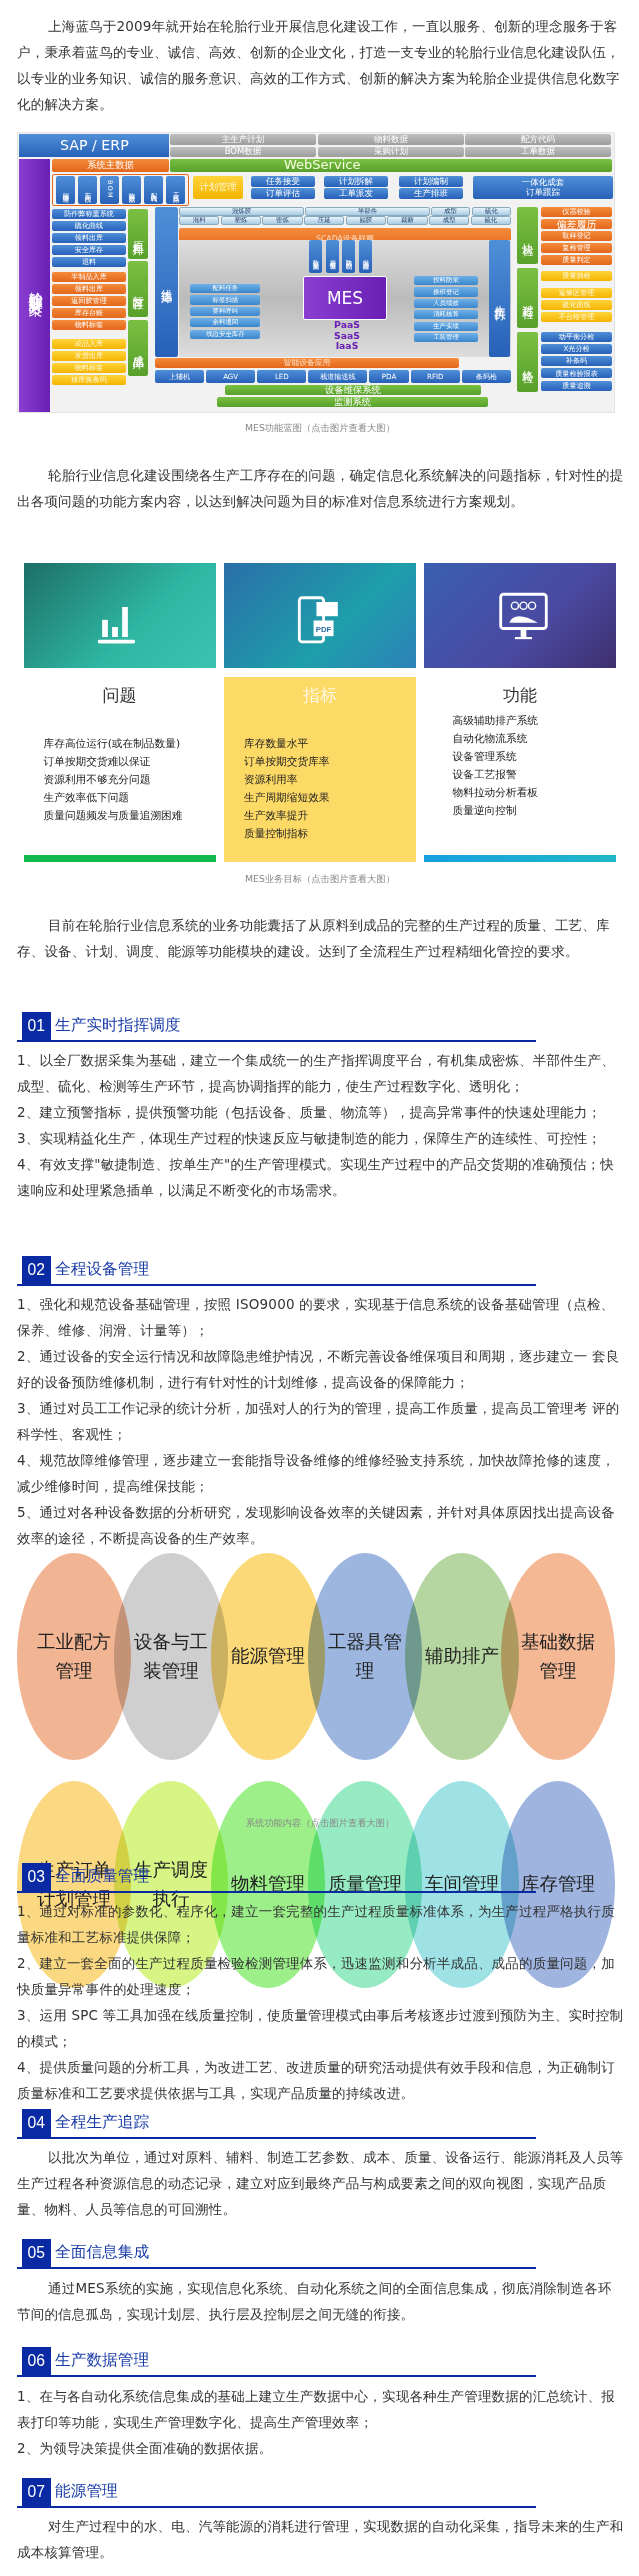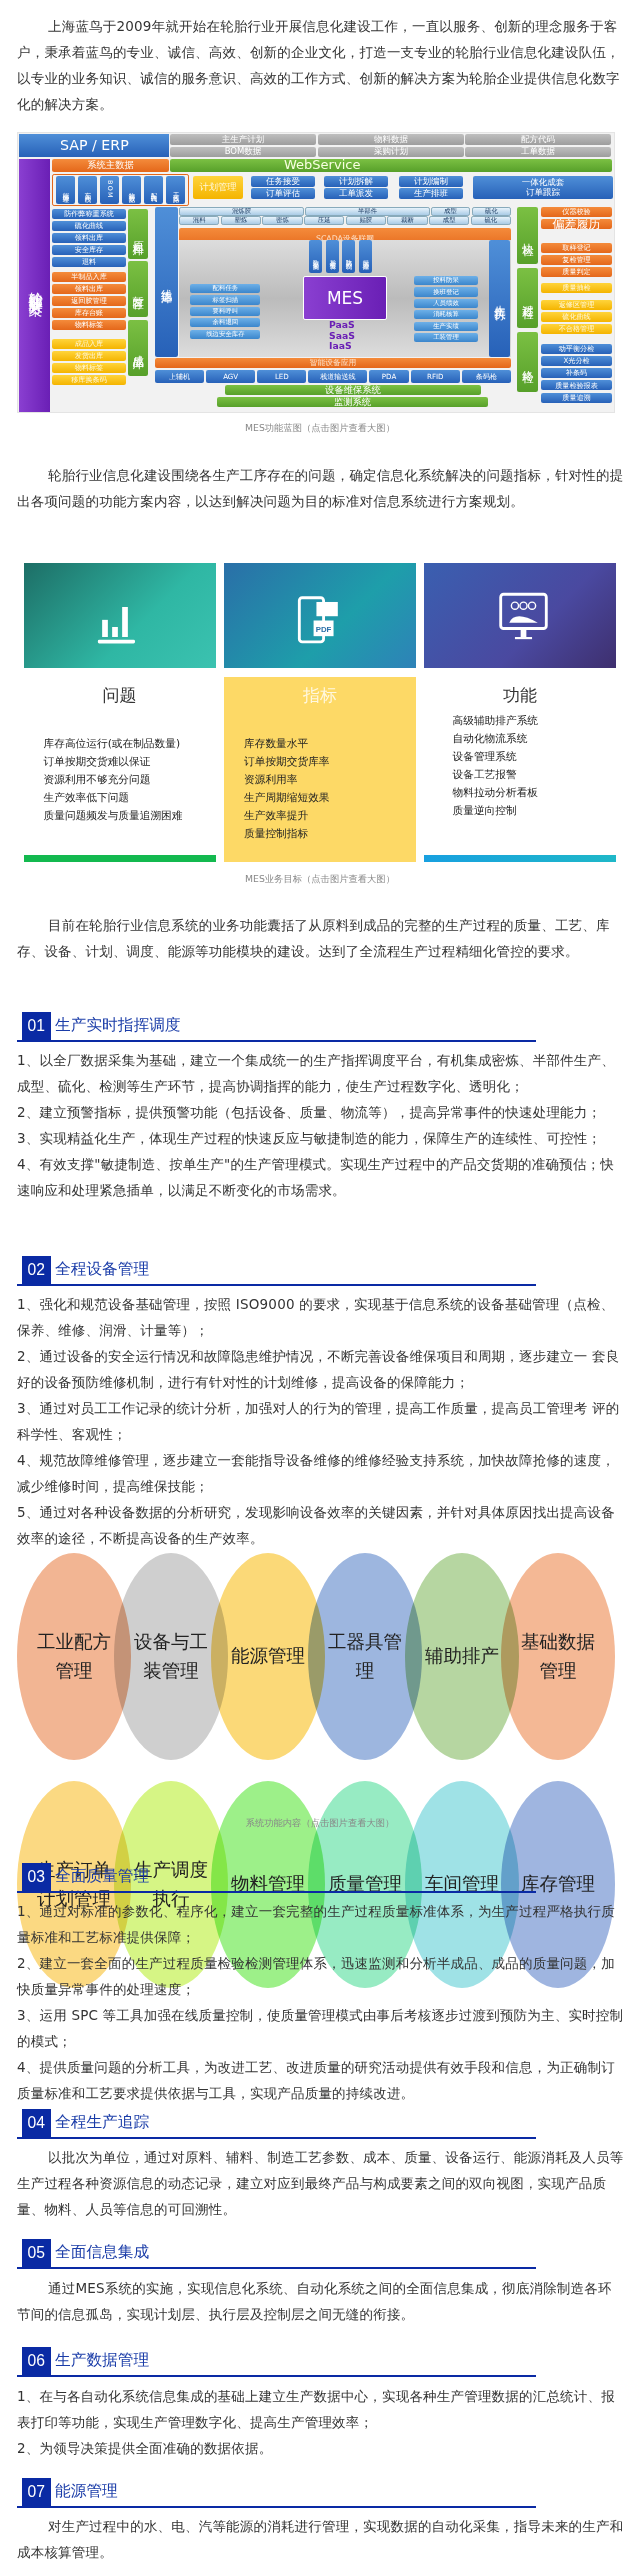--- a/index.html
+++ b/index.html
@@ -113,54 +113,54 @@
     <div class="bx blue vt" style="left:163px;top:0;width:13px;height:33px;font-size:6.4px">防呆控制</div>
     <div class="bx blue vt" style="left:180px;top:0;width:13px;height:33px;font-size:6.4px">组态监控</div>
     <div style="position:absolute;left:11.4px;top:44px;width:70px">
       <div class="bx lblue" style="position:relative;height:9.3px;margin-bottom:2.1px;font-size:6.4px">配料任务</div>
       <div class="bx lblue" style="position:relative;height:9.3px;margin-bottom:2.1px;font-size:6.4px">标签扫描</div>
       <div class="bx lblue" style="position:relative;height:9.3px;margin-bottom:2.1px;font-size:6.4px">要料呼叫</div>
       <div class="bx lblue" style="position:relative;height:9.3px;margin-bottom:2.1px;font-size:6.4px">余料退回</div>
       <div class="bx lblue" style="position:relative;height:9.3px;font-size:6.4px">线边安全库存</div>
     </div>
     <div class="bx purple" style="left:124px;top:36px;width:84px;height:44px;font-size:17px;border:1.4px solid #fff">MES</div>
-    <div style="position:absolute;left:150px;top:80px;width:36px;text-align:left;color:#6a1fb5;font-weight:bold;font-size:9.3px;line-height:10.7px">
+    <div style="position:absolute;left:150px;top:80px;width:36px;text-align:center;color:#6a1fb5;font-weight:bold;font-size:9.3px;line-height:10.7px">
       <div>PaaS</div>
       <div>SaaS</div>
       <div>IaaS</div>
     </div>
     <div style="position:absolute;left:235px;top:36px;width:64px">
       <div class="bx lblue" style="position:relative;height:9.3px;margin-bottom:2.1px;font-size:6.4px">投料防呆</div>
       <div class="bx lblue" style="position:relative;height:9.3px;margin-bottom:2.1px;font-size:6.4px">换班登记</div>
       <div class="bx lblue" style="position:relative;height:9.3px;margin-bottom:2.1px;font-size:6.4px">人员绩效</div>
       <div class="bx lblue" style="position:relative;height:9.3px;margin-bottom:2.1px;font-size:6.4px">消耗核算</div>
       <div class="bx lblue" style="position:relative;height:9.3px;margin-bottom:2.1px;font-size:6.4px">生产实绩</div>
       <div class="bx lblue" style="position:relative;height:9.3px;font-size:6.4px">工装管理</div>
     </div>
     <div class="bx blue vt" style="left:310px;top:0;width:21.4px;height:117px;font-size:11.4px">生产执行</div>
   </div>
-  <div class="bx orange" style="left:137px;top:225px;width:356px;height:10px;font-size:7.8px;color:#fde0c8">智能设备应用</div>
+  <div class="bx orange" style="left:137px;top:225px;width:304px;height:10px;font-size:7.8px;color:#fde0c8">智能设备应用</div>
   <div style="position:absolute;left:137px;top:237px;width:356px;height:13px;display:flex;gap:2.1px">
     <div class="bx blue" style="position:relative;flex:1;font-size:7.1px">上辅机</div>
     <div class="bx blue" style="position:relative;flex:1;font-size:7.1px">AGV</div>
     <div class="bx blue" style="position:relative;flex:1;font-size:7.1px">LED</div>
     <div class="bx blue" style="position:relative;flex:1.2;font-size:7.1px">栈道输送线</div>
     <div class="bx blue" style="position:relative;flex:.8;font-size:7.1px">PDA</div>
     <div class="bx blue" style="position:relative;flex:1;font-size:7.1px">RFID</div>
     <div class="bx blue" style="position:relative;flex:1;font-size:7.1px">条码枪</div>
   </div>
   <div class="bx green" style="left:207px;top:252px;width:256px;height:10px;font-size:9.3px">设备维保系统</div>
   <div class="bx green" style="left:199px;top:264px;width:271px;height:10px;font-size:9.3px">监测系统</div>
 
   <div class="bx green vt" style="left:499px;top:74px;width:21.4px;height:57px;font-size:11.4px">快检</div>
   <div class="bx green vt" style="left:499px;top:135px;width:21.4px;height:60px;font-size:11.4px">过程检</div>
   <div class="bx green vt" style="left:499px;top:199px;width:21.4px;height:60px;font-size:11.4px">终检</div>
   <div style="position:absolute;left:523px;top:74px;width:71px">
     <div class="bx orange" style="position:relative;height:10px;margin-bottom:2.1px;font-size:7.1px">仪器校验</div>
-    <div class="bx orange" style="position:relative;height:10px;margin-bottom:14px;font-size:12px">偏差履历</div>
+    <div class="bx orange" style="position:relative;height:10px;margin-bottom:2px;font-size:10px">偏差履历</div>
     <div class="bx orange" style="position:relative;height:10px;margin-bottom:2.1px;font-size:7.1px">取样登记</div>
     <div class="bx orange" style="position:relative;height:10px;margin-bottom:2.1px;font-size:7.1px">复检管理</div>
     <div class="bx orange" style="position:relative;height:10px;margin-bottom:5.7px;font-size:7.1px">质量判定</div>
     <div class="bx yellow" style="position:relative;height:10px;margin-bottom:7px;font-size:7.1px">质量抽检</div>
     <div class="bx yellow" style="position:relative;height:10px;margin-bottom:2.1px;font-size:7.1px">返修区管理</div>
     <div class="bx yellow" style="position:relative;height:10px;margin-bottom:2.1px;font-size:7.1px">硫化曲线</div>
     <div class="bx yellow" style="position:relative;height:10px;margin-bottom:10px;font-size:7.1px">不合格管理</div>
     <div class="bx blue" style="position:relative;height:10px;margin-bottom:2.1px;font-size:7.1px">动平衡分检</div>
     <div class="bx blue" style="position:relative;height:10px;margin-bottom:2.1px;font-size:7.1px">X光分检</div>
     <div class="bx blue" style="position:relative;height:10px;margin-bottom:2.1px;font-size:7.1px">补条码</div>

